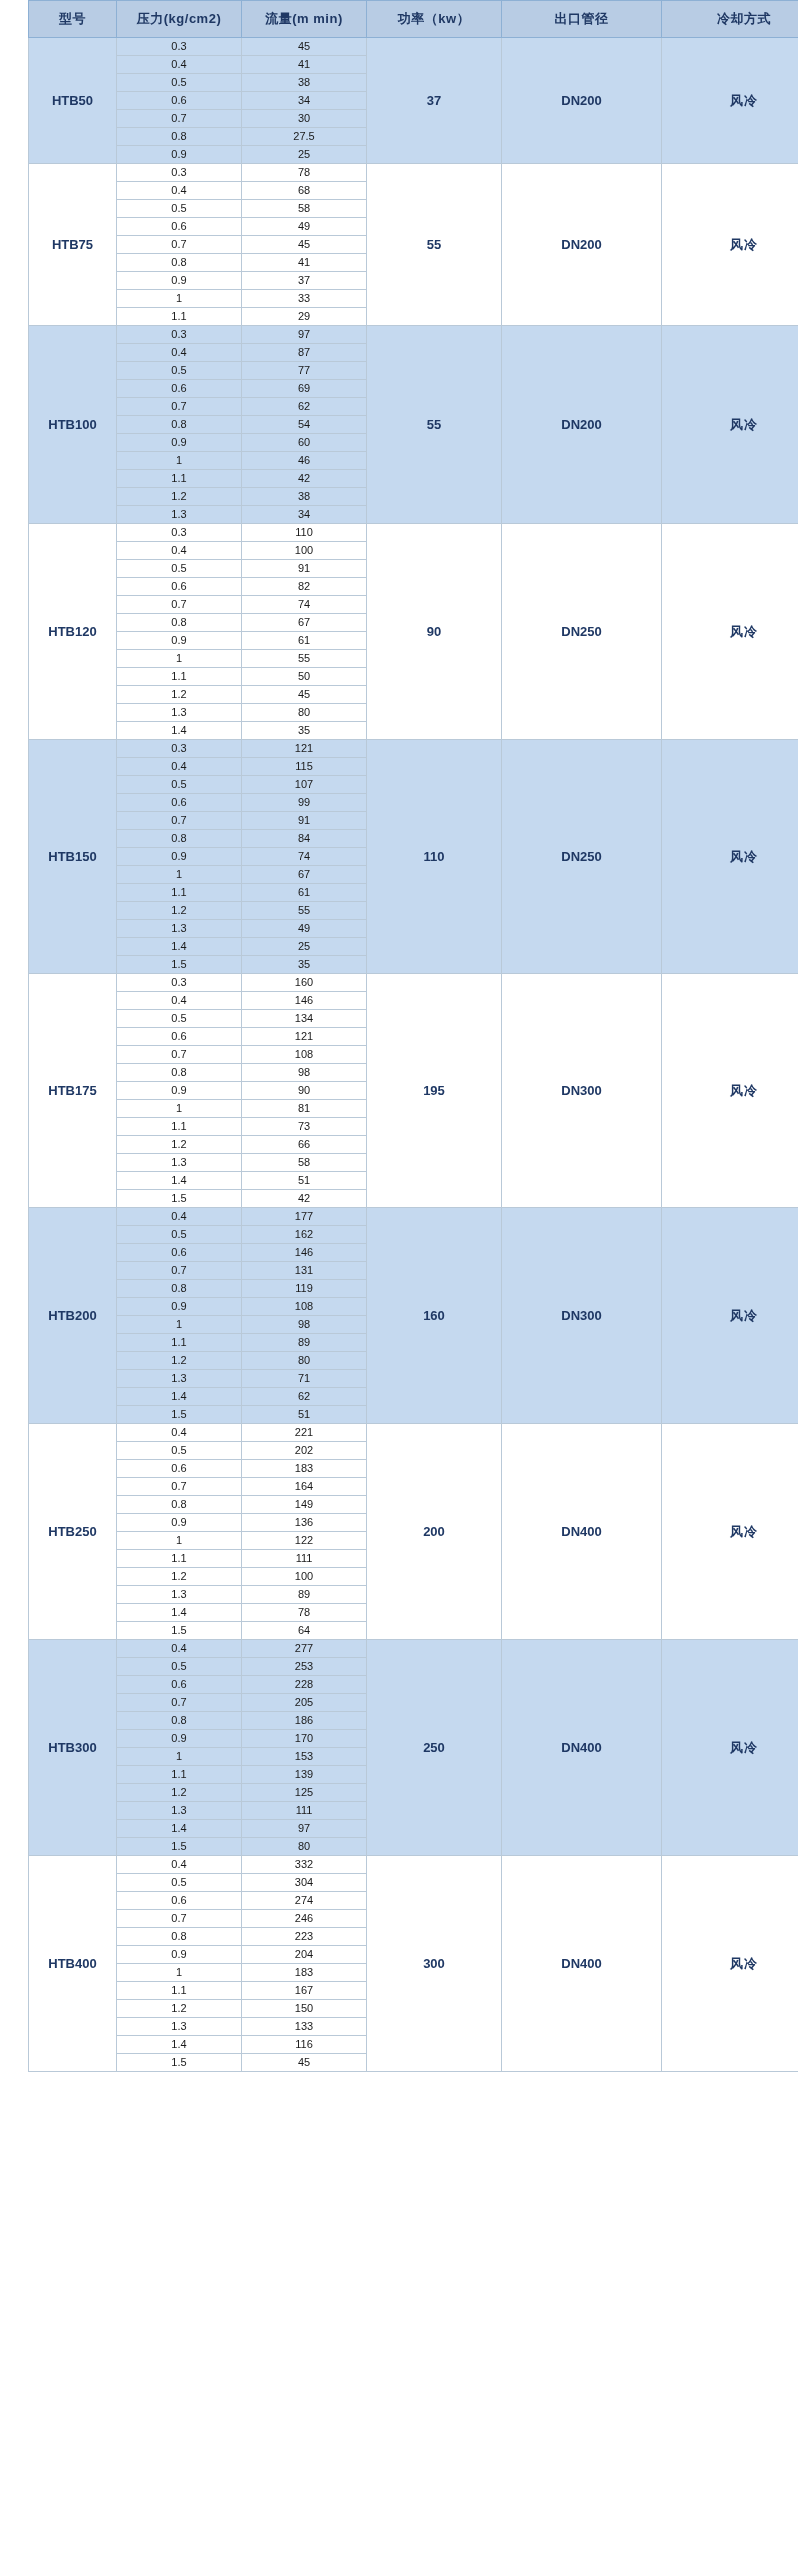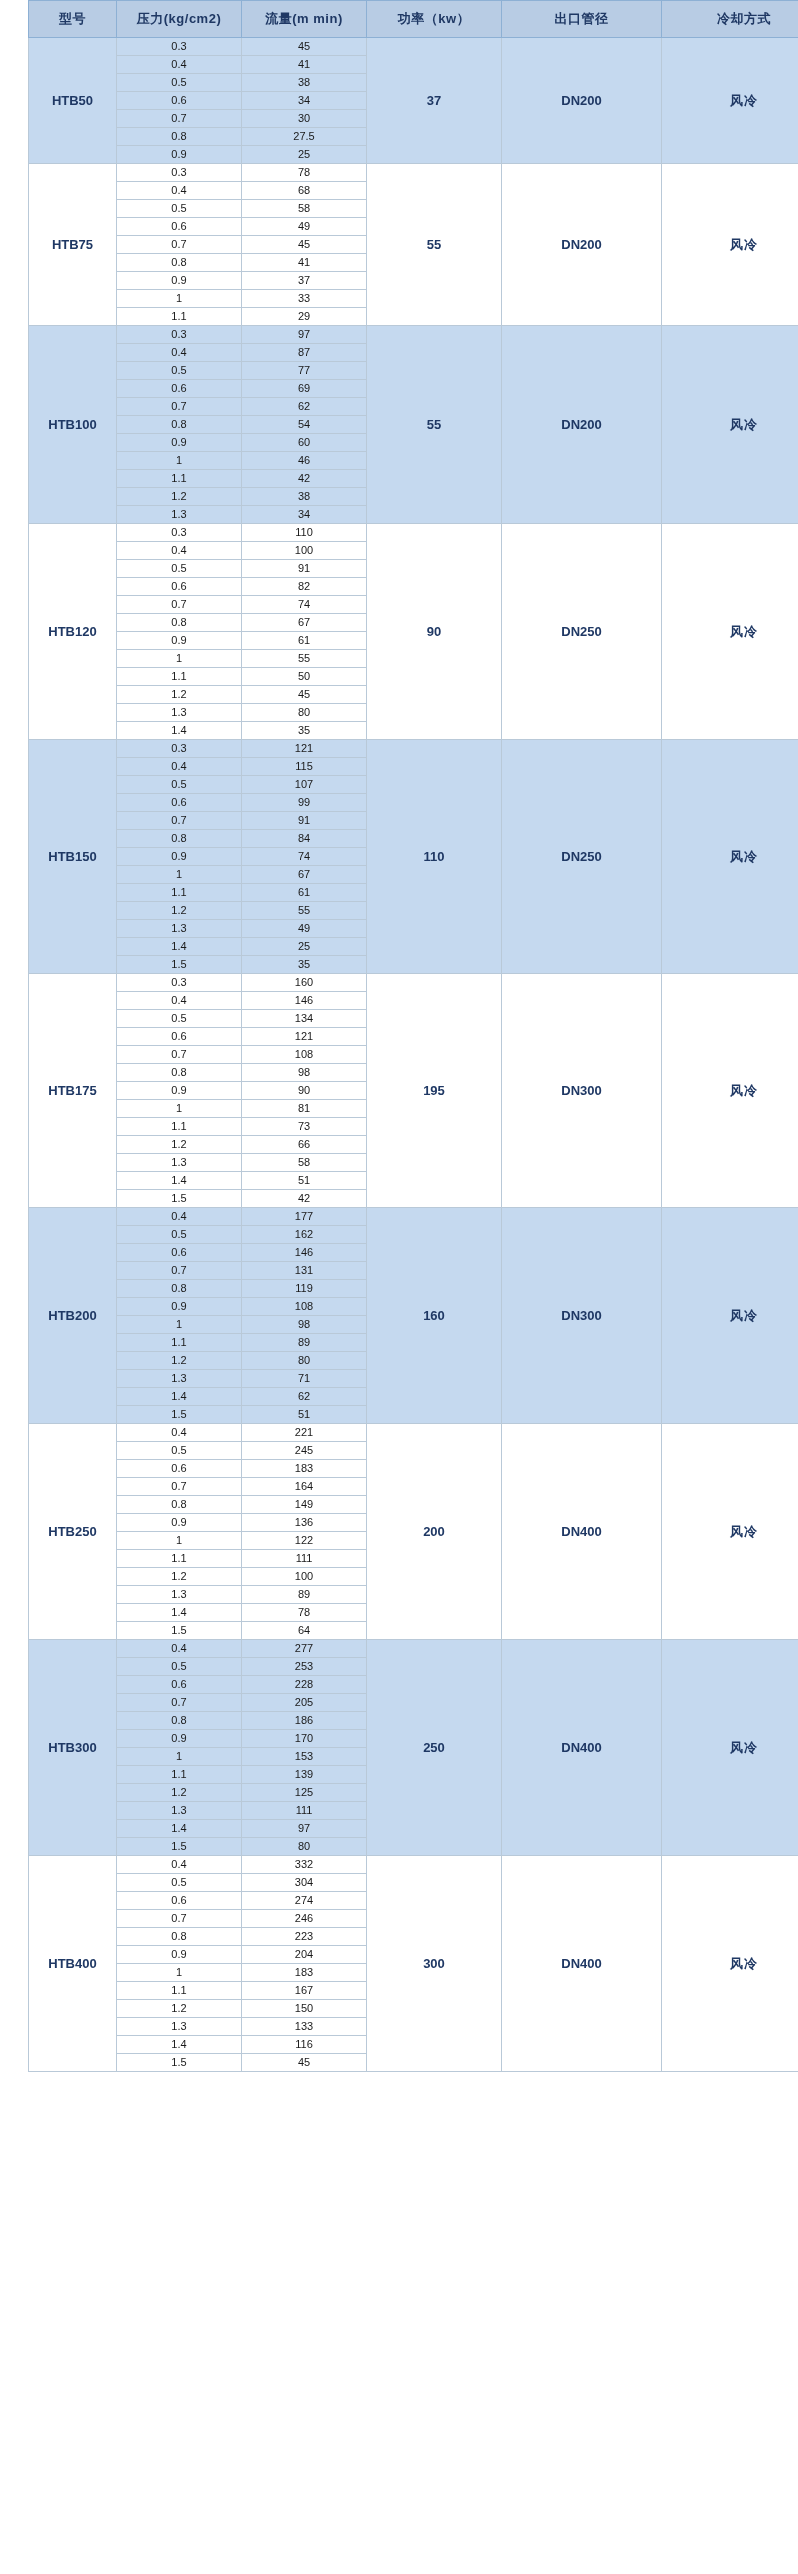--- a/index.html
+++ b/index.html
@@ -438,21 +438,21 @@
       <tr class="band-white">
         <td class="model-cell" rowspan="12">HTB250</td>
         <td>0.4</td>
         <td>221</td>
         <td class="power-cell" rowspan="12">200</td>
         <td class="pipe-cell" rowspan="12">DN400</td>
         <td class="cool-cell" rowspan="12">风冷</td>
       </tr>
       <tr class="band-white">
         <td>0.5</td>
-        <td>245</td>
+        <td>202</td>
       </tr>
       <tr class="band-white">
         <td>0.6</td>
         <td>183</td>
       </tr>
       <tr class="band-white">
         <td>0.7</td>
         <td>164</td>
       </tr>
       <tr class="band-white">

